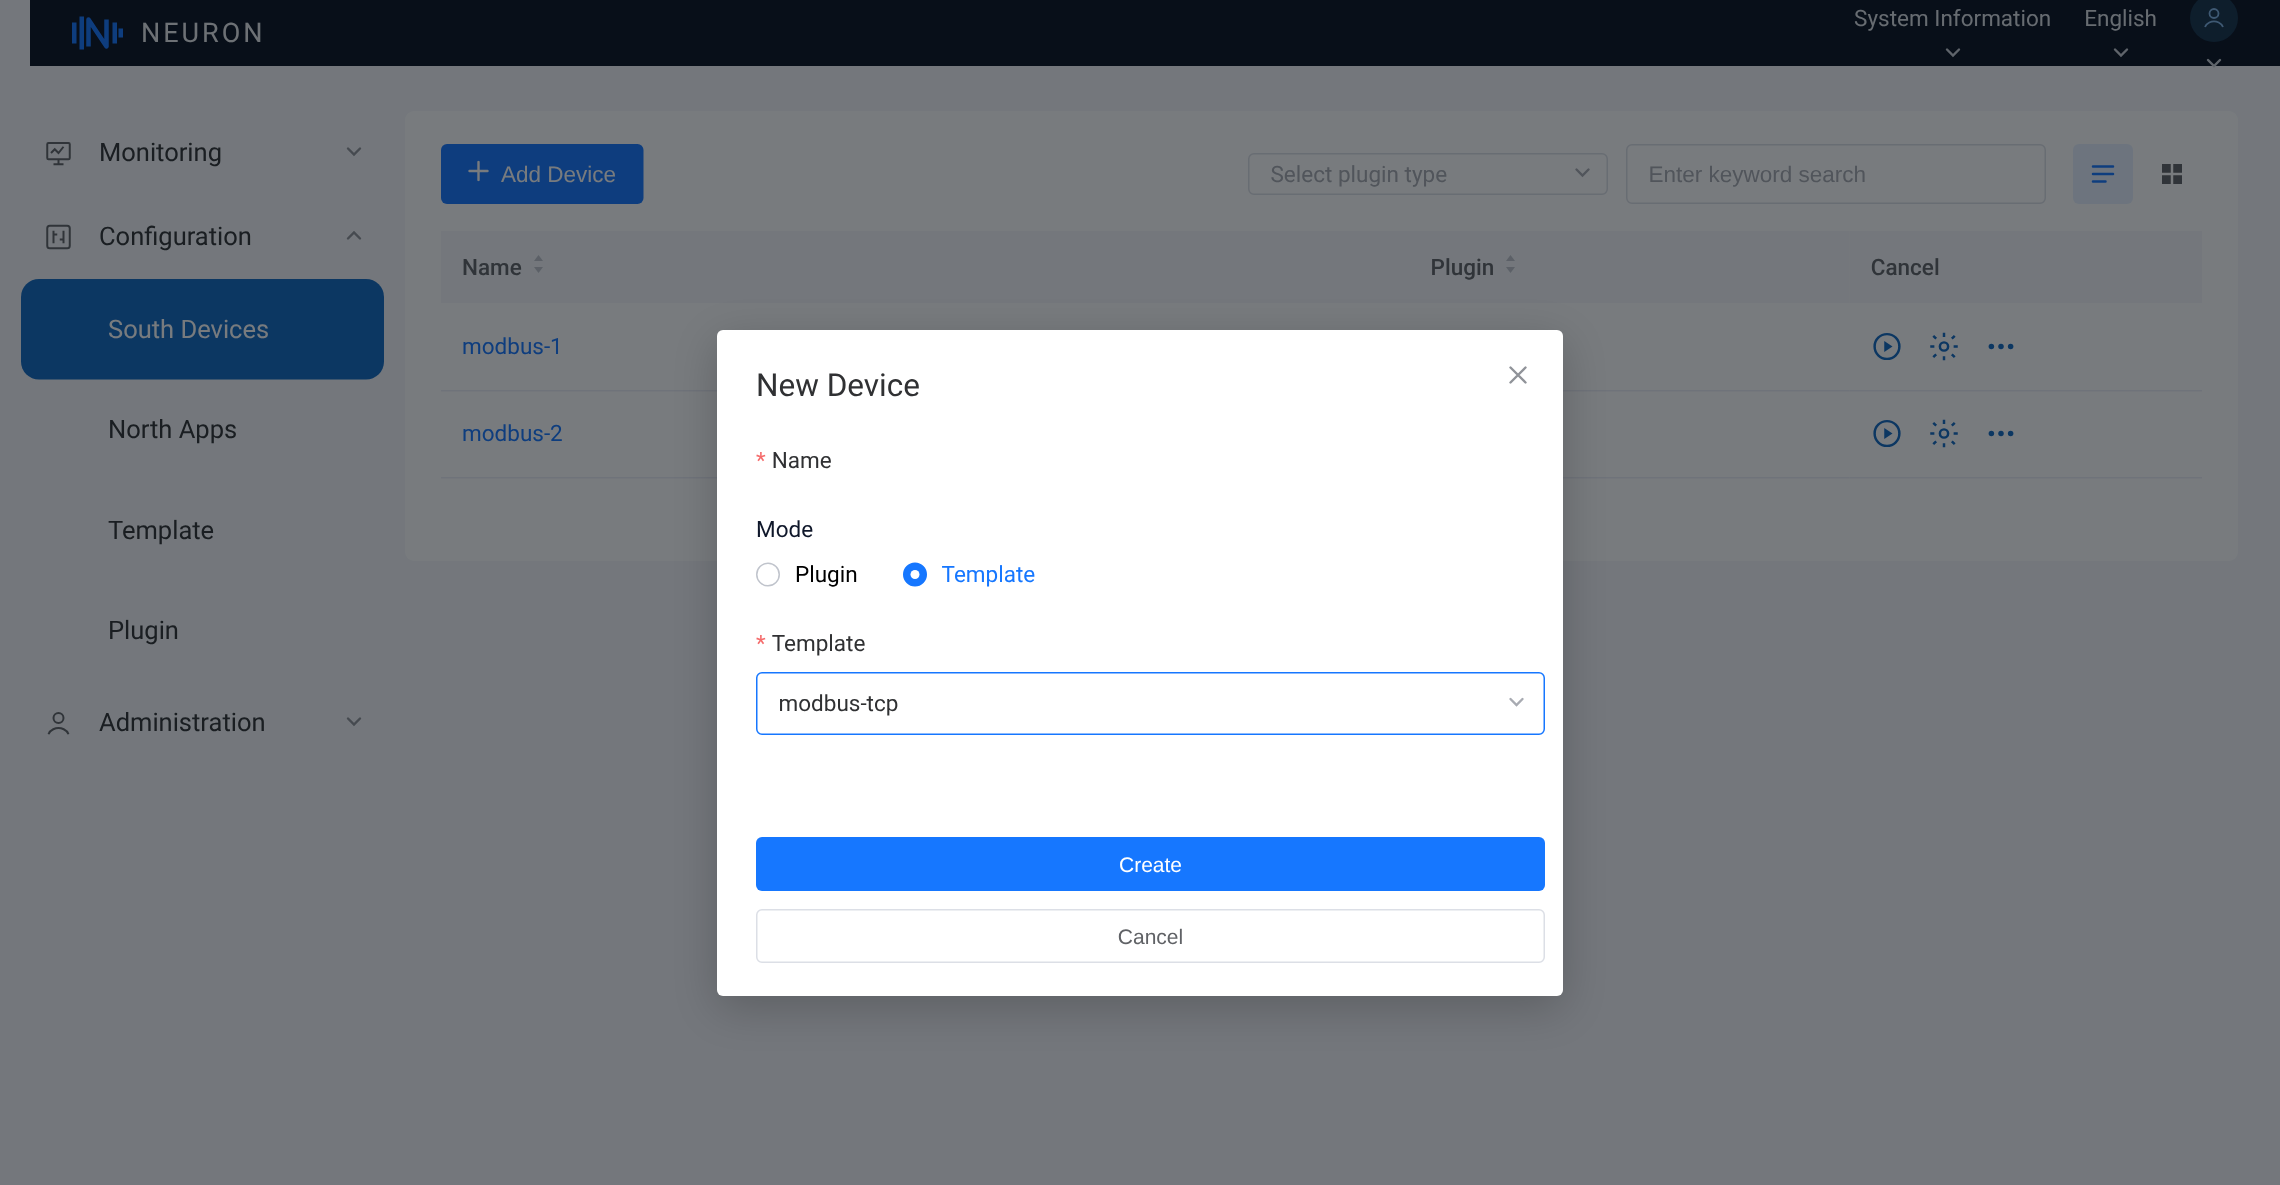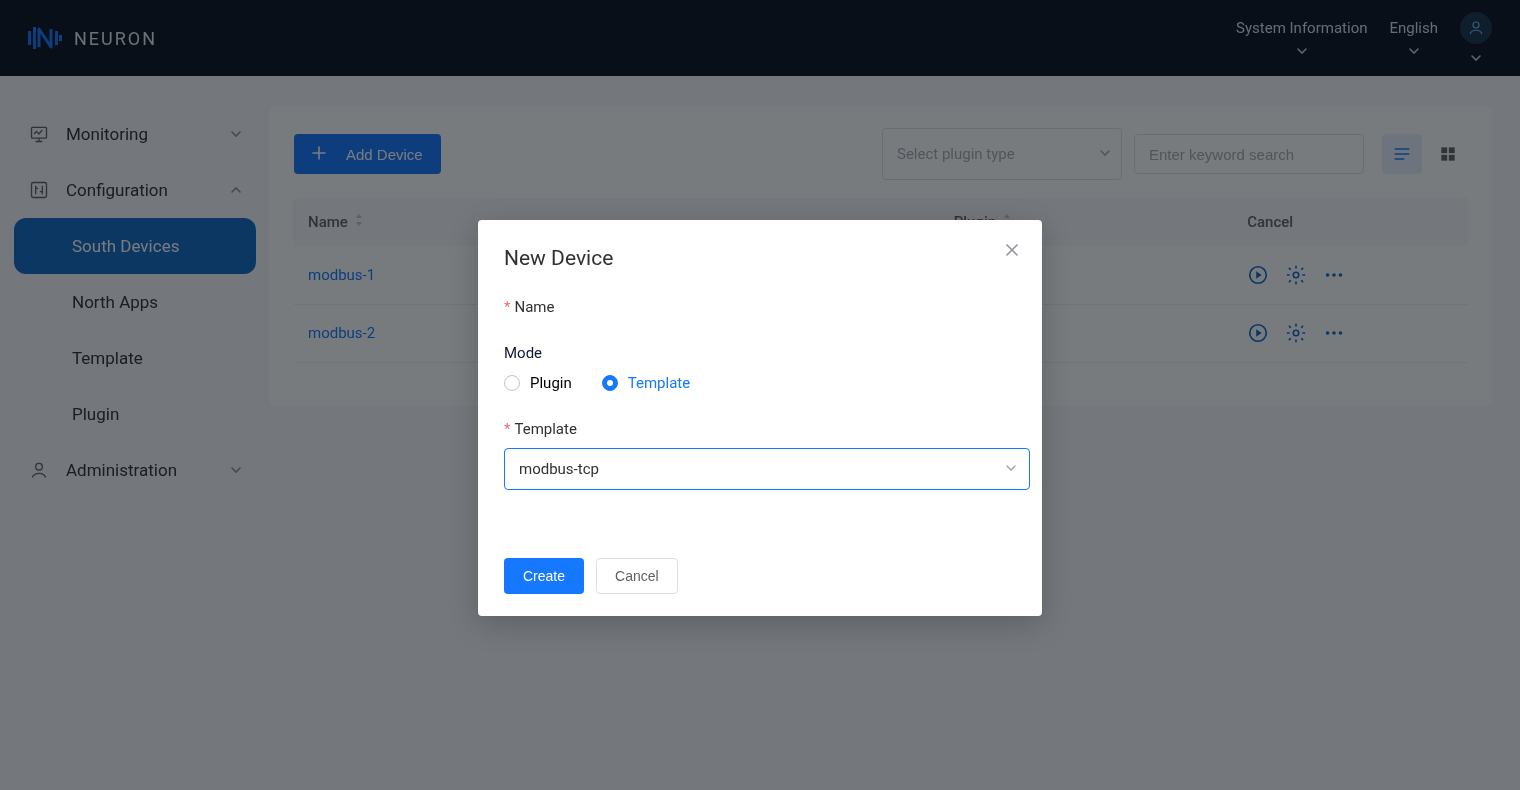--- a/index.html
+++ b/index.html
@@ -1,46 +1,46 @@
 <!DOCTYPE html>
 <html><head>
 <meta charset="utf-8">
 <style>
   * { box-sizing: border-box; margin: 0; padding: 0; }
   html, body { width: 1520px; height: 790px; font-family: -apple-system, BlinkMacSystemFont, "Segoe UI", Roboto, "Helvetica Neue", Arial, sans-serif; overflow: hidden; }
   body { background: #f5f7fa; position: relative; }
 
   
-  .header { height: 76px; background: #071020; display: flex; align-items: center; padding: 0 28px; color: #e6e8eb; justify-content: space-between; }
+  .header { height: 44px; background: #071020; display: flex; align-items: center; padding: 0 28px; color: #e6e8eb; justify-content: space-between; margin-left: 20px; }
   .logo { display: flex; align-items: center; gap: 12px; }
   .logo-mark { display: flex; align-items: center; }
   .logo-text { font-size: 18px; letter-spacing: 2px; font-weight: 400; color: #e6e8eb; }
   .header-right { display: flex; align-items: center; gap: 22px; color: #d9dde2; font-size: 15px; }
   .hdr-item { display: flex; align-items: center; gap: 8px; cursor: pointer; flex-direction: column; }
   .avatar-chip { width: 32px; height: 32px; border-radius: 50%; background: #15314a; display: flex; align-items: center; justify-content: center; }
   .chev-down { width: 12px; height: 12px; display: inline-flex; }
 
   
   .shell { display: flex; height: calc(790px - 60px); }
   .sidebar { width: 270px; padding: 30px 14px 0 14px; background: #f5f7fa; }
   .side-item { display: flex; align-items: center; height: 56px; padding: 0 14px; border-radius: 6px; color: #303133; font-size: 17px; cursor: pointer; gap: 16px; }
   .side-item .exp { margin-left: auto; }
-  .side-sub { padding-left: 58px; height: 56px; display: flex; align-items: center; font-size: 17px; color: #303133; border-radius: 12px; cursor: pointer; }
+  .side-sub { padding-left: 58px; height: 67px; display: flex; align-items: center; font-size: 17px; color: #303133; border-radius: 12px; cursor: pointer; }
   .side-sub.active { background: #1068c2; color: #fff; }
   .side-icon { width: 22px; height: 22px; display: inline-flex; align-items: center; justify-content: center; color: #606266; }
 
   
   .main { flex: 1; padding: 30px 28px 30px 0; }
   .card { background: #fff; border-radius: 6px; padding: 22px 24px 28px 24px; min-height: 300px; }
   .toolbar { display: flex; align-items: center; gap: 12px; }
-  .btn-primary { background: #1677ff; color: #fff; border: none; border-radius: 4px; height: 40px; padding: 0 18px; font-size: 15px; display: inline-flex; align-items: center; gap: 20px; cursor: pointer; }
+  .btn-primary { background: #1677ff; color: #fff; border: none; border-radius: 4px; height: 40px; padding: 0 18px; font-size: 15px; display: inline-flex; align-items: center; gap: 8px; cursor: pointer; }
   .spacer { flex: 1; }
-  .select-like { height: 52px; border: 1px solid #dcdfe6; border-radius: 4px; padding: 0 30px 0 14px; background: #fff; color: #a8abb2; font-size: 15px; display: flex; align-items: center; min-width: 240px; position: relative; cursor: pointer; }
+  .select-like { height: 28px; border: 1px solid #dcdfe6; border-radius: 4px; padding: 0 30px 0 14px; background: #fff; color: #a8abb2; font-size: 15px; display: flex; align-items: center; min-width: 240px; position: relative; cursor: pointer; }
   .select-like .caret { position: absolute; right: 10px; top: 50%; transform: translateY(-50%); color: #a8abb2; }
-  .search-input { height: 40px; border: 1px solid #dcdfe6; border-radius: 4px; padding: 0 14px; font-size: 15px; width: 230px; color: #303133; outline: none; }
+  .search-input { height: 40px; border: 1px solid #dcdfe6; border-radius: 4px; padding: 0 14px; font-size: 15px; width: 280px; color: #303133; outline: none; }
   .search-input::placeholder { color: #a8abb2; }
   .view-toggle { display: flex; gap: 6px; margin-left: 6px; }
   .vt { width: 40px; height: 40px; border-radius: 4px; display: flex; align-items: center; justify-content: center; cursor: pointer; }
   .vt.active { background: #e6f0ff; }
 
   
   .tbl { margin-top: 18px; width: 100%; border-collapse: collapse; }
   .tbl thead th { background: #f5f7fa; text-align: left; font-weight: 500; color: #606266; font-size: 15px; height: 48px; padding: 0 14px; }
   .tbl tbody td { height: 58px; padding: 0 14px; border-bottom: 1px solid #ebeef5; font-size: 15px; color: #303133; }
   .tbl tbody td.name a { color: #1677ff; text-decoration: none; }
@@ -58,21 +58,21 @@
   .req { color: #f56c6c; }
   .text-input { width: 100%; height: 42px; border: 1px solid #dcdfe6; border-radius: 4px; padding: 0 14px; font-size: 15px; outline: none; color: #303133; }
   .radio-row { display: flex; gap: 30px; align-items: center; margin-top: 12px; }
   .radio { display: flex; align-items: center; gap: 10px; cursor: pointer; font-size: 15px; }
   .rdot { width: 16px; height: 16px; border-radius: 50%; border: 1px solid #c0c4cc; position: relative; background:#fff; }
   .radio.checked .rdot { border-color: #1677ff; background: #1677ff; }
   .radio.checked .rdot::after { content: ""; position: absolute; inset: 4px; background: #fff; border-radius: 50%; }
   .radio.checked .lbl { color: #1677ff; }
   .select-field { width: 100%; height: 42px; border: 1px solid #1677ff; border-radius: 4px; padding: 0 14px; font-size: 15px; display: flex; align-items: center; position: relative; color: #303133; cursor: pointer; }
   .select-field .caret { position: absolute; right: 12px; top: 50%; transform: translateY(-50%); color: #a8abb2; }
-  .modal-footer { display: flex; justify-content: flex-start; gap: 12px; margin-top: 68px; }
+  .modal-footer { display: flex; justify-content: flex-end; gap: 12px; margin-top: 68px; flex-direction: column; }
   .btn { height: 36px; padding: 0 18px; border-radius: 4px; font-size: 14px; cursor: pointer; border: 1px solid transparent; }
   .btn-blue { background: #1677ff; color: #fff; }
   .btn-default { background: #fff; color: #606266; border-color: #dcdfe6; }
 
   .muted-label { color: #0f172a; font-size:15px; }
 </style>
 </head>
 <body>
 
 <div class="header">

